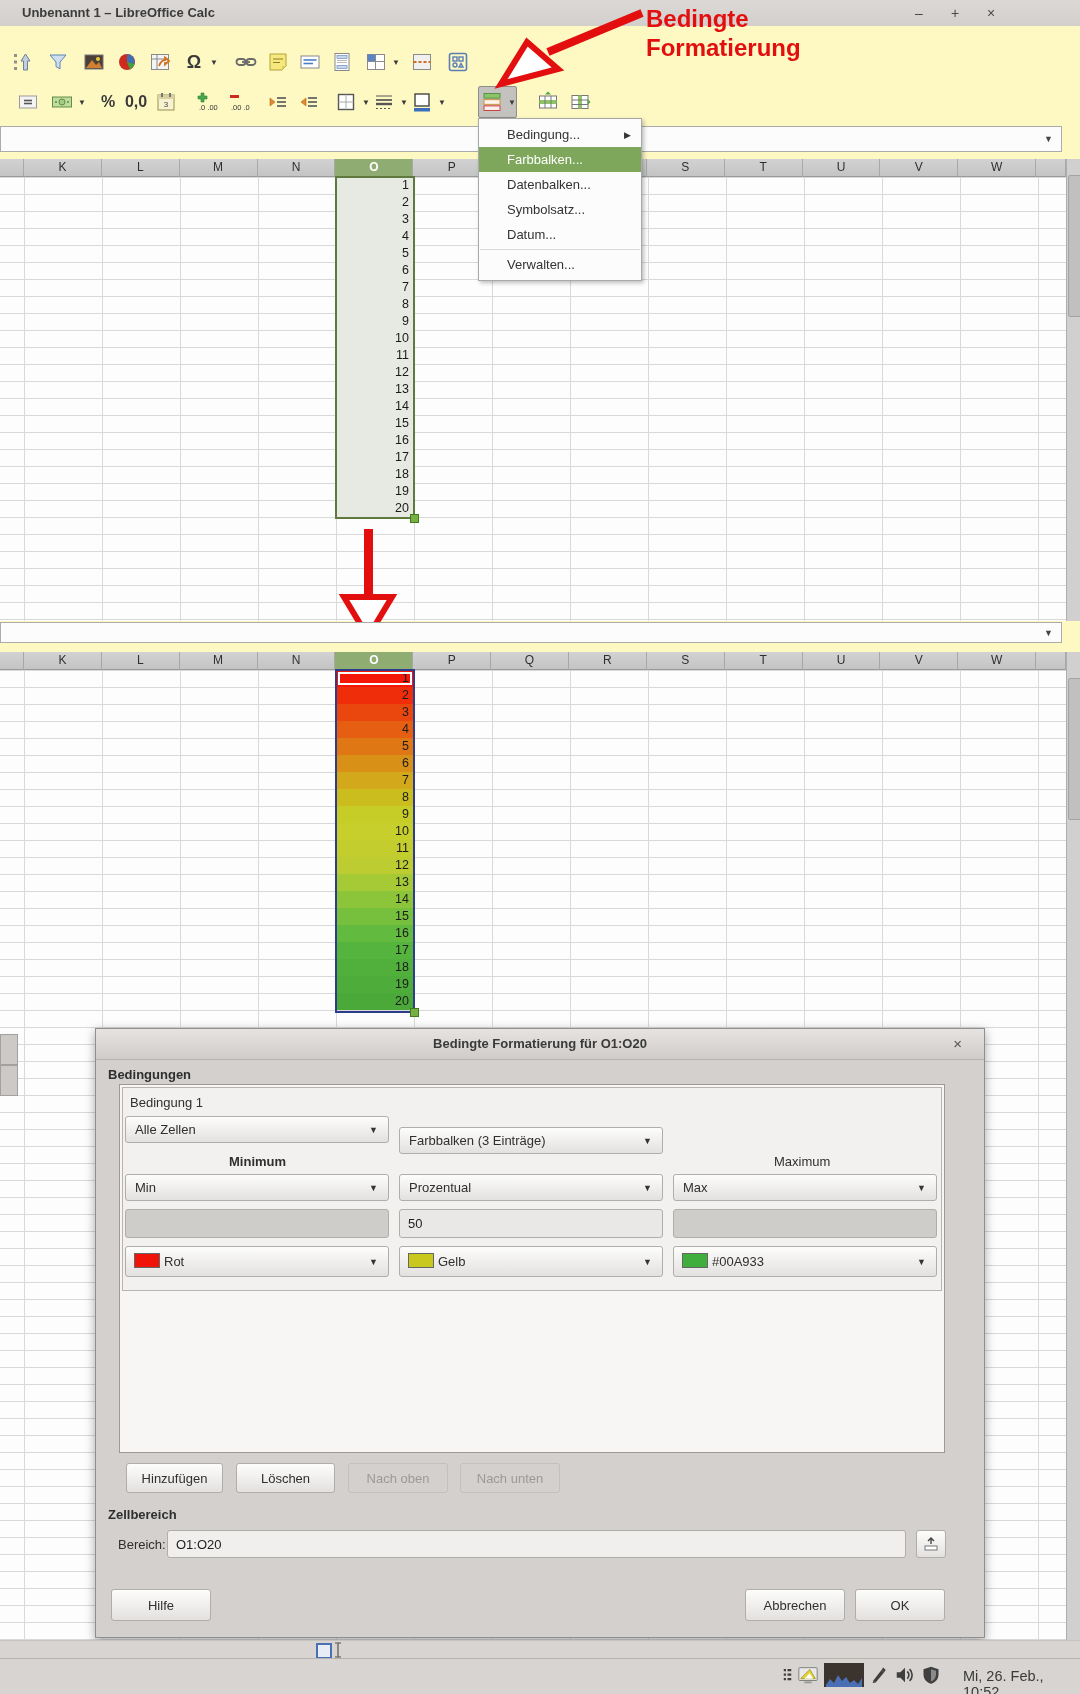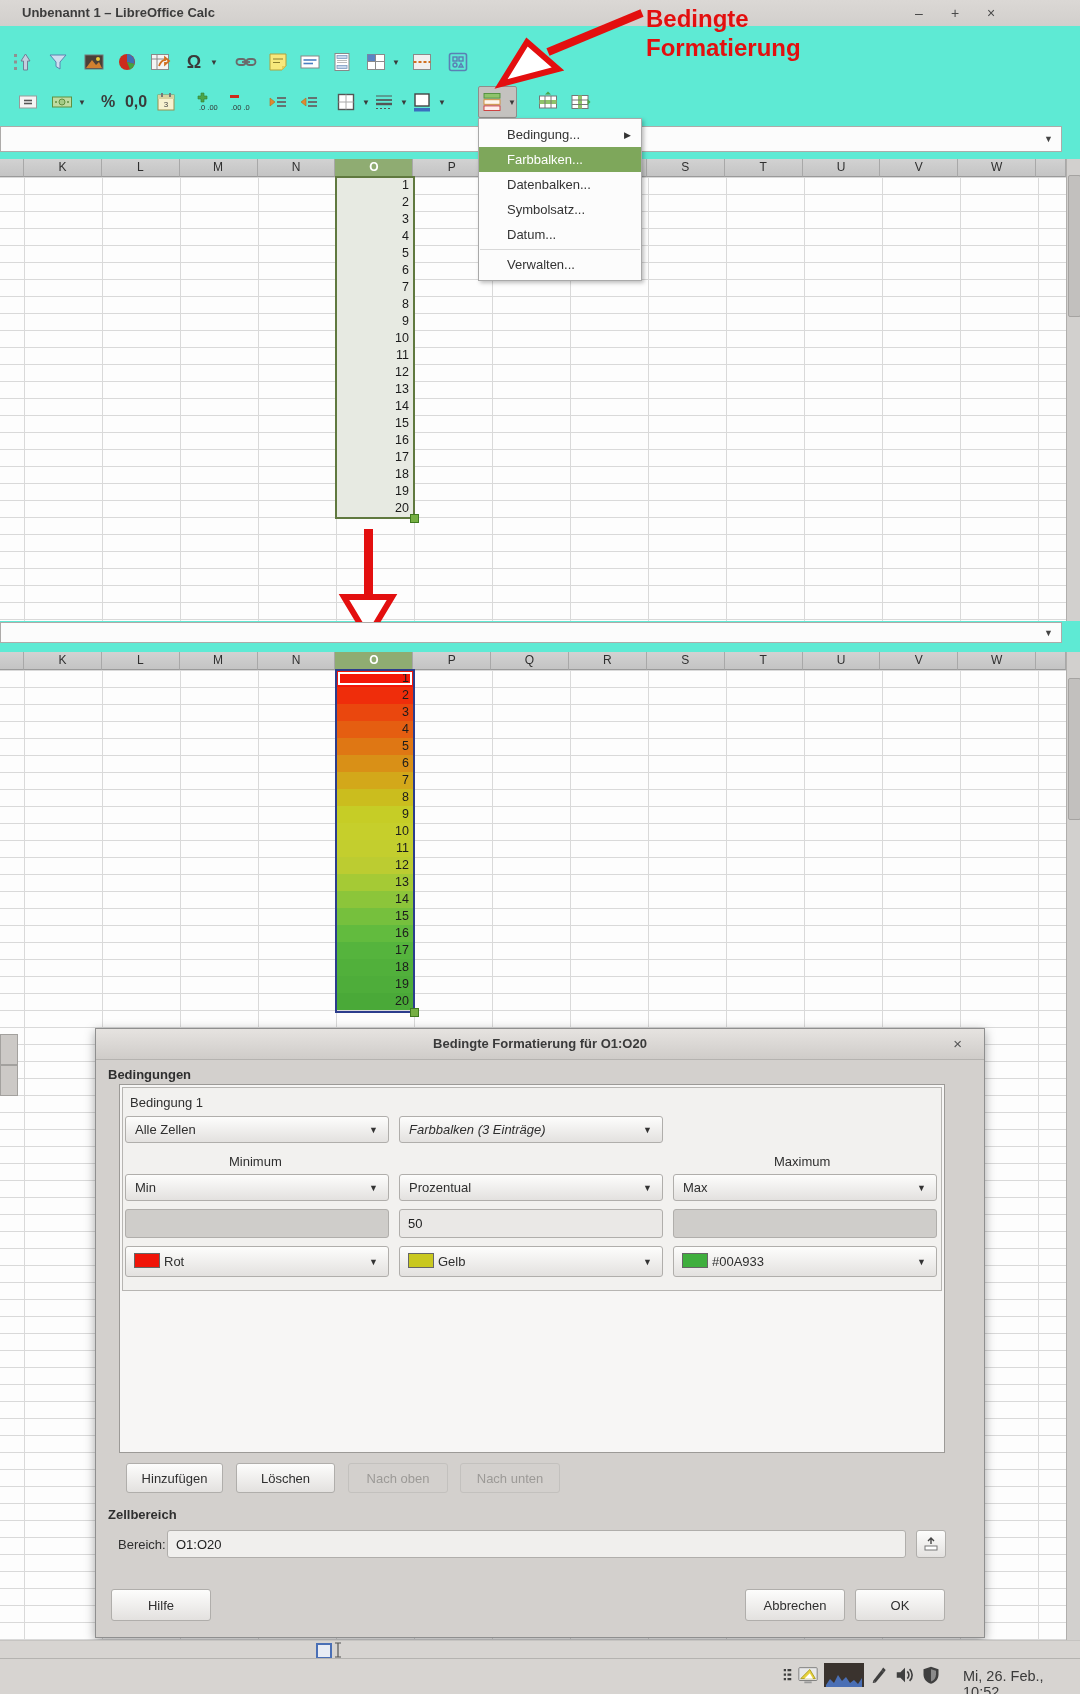--- a/index.html
+++ b/index.html
@@ -1,16 +1,16 @@
 <!DOCTYPE html>
 <html><head>
 <meta charset="utf-8">
 <style>
   html,body{margin:0;padding:0;background:#d6d3d0;font-family:"Liberation Sans",sans-serif;}
-  #screen{position:relative;width:1080px;height:1694px;background:#5eead4;overflow:hidden;}
+  #screen{position:relative;width:1080px;height:1694px;background:#fef9c3;overflow:hidden;}
   .abs{position:absolute;}
 
   
   #titlebar{position:absolute;left:0;top:0;width:1080px;height:26px;background:linear-gradient(#dbd8d5,#d2cfcc);}
   #titlebar .title{position:absolute;left:22px;top:5px;font-size:13px;font-weight:700;color:#3c3c3c;}
   .winctl{position:absolute;top:3px;width:26px;height:20px;text-align:center;font-size:14px;color:#4a4a4a;line-height:20px;}
 
   
   .tbtn{position:absolute;height:30px;display:flex;align-items:center;border:1px solid transparent;border-radius:2px;}
   .tbtn .ic{width:26px;height:26px;display:flex;align-items:center;justify-content:center;}
@@ -497,26 +497,26 @@
     </div>
     <span class="dlbl b" style="left:12px;top:38px;">Bedingungen</span>
     <div id="list-frame"></div>
     <div id="cond-box"></div>
     <span class="dlbl" style="left:34px;top:66px;">Bedingung 1</span>
 
     <div class="combo" style="left:29px;top:87px;width:264px;">
       <span class="v">Alle Zellen</span>
       <span class="ca">▼</span>
     </div>
-    <div class="combo" style="left:303px;top:87px;width:264px;font-style:italic;">
+    <div class="combo" style="left:303px;top:98px;width:264px;">
       <span class="v">Farbbalken (3 Einträge)</span>
       <span class="ca">▼</span>
     </div>
 
-    <span class="dlbl" style="left:133px;top:125px;">Minimum</span>
+    <span class="dlbl" style="left:133px;top:125px;font-weight:bold;">Minimum</span>
     <span class="dlbl" style="left:678px;top:125px;">Maximum</span>
 
     <div class="combo" style="left:29px;top:145px;width:264px;">
       <span class="v">Min</span>
       <span class="ca">▼</span>
     </div>
     <div class="combo" style="left:303px;top:145px;width:264px;">
       <span class="v">Prozentual</span>
       <span class="ca">▼</span>
     </div>

